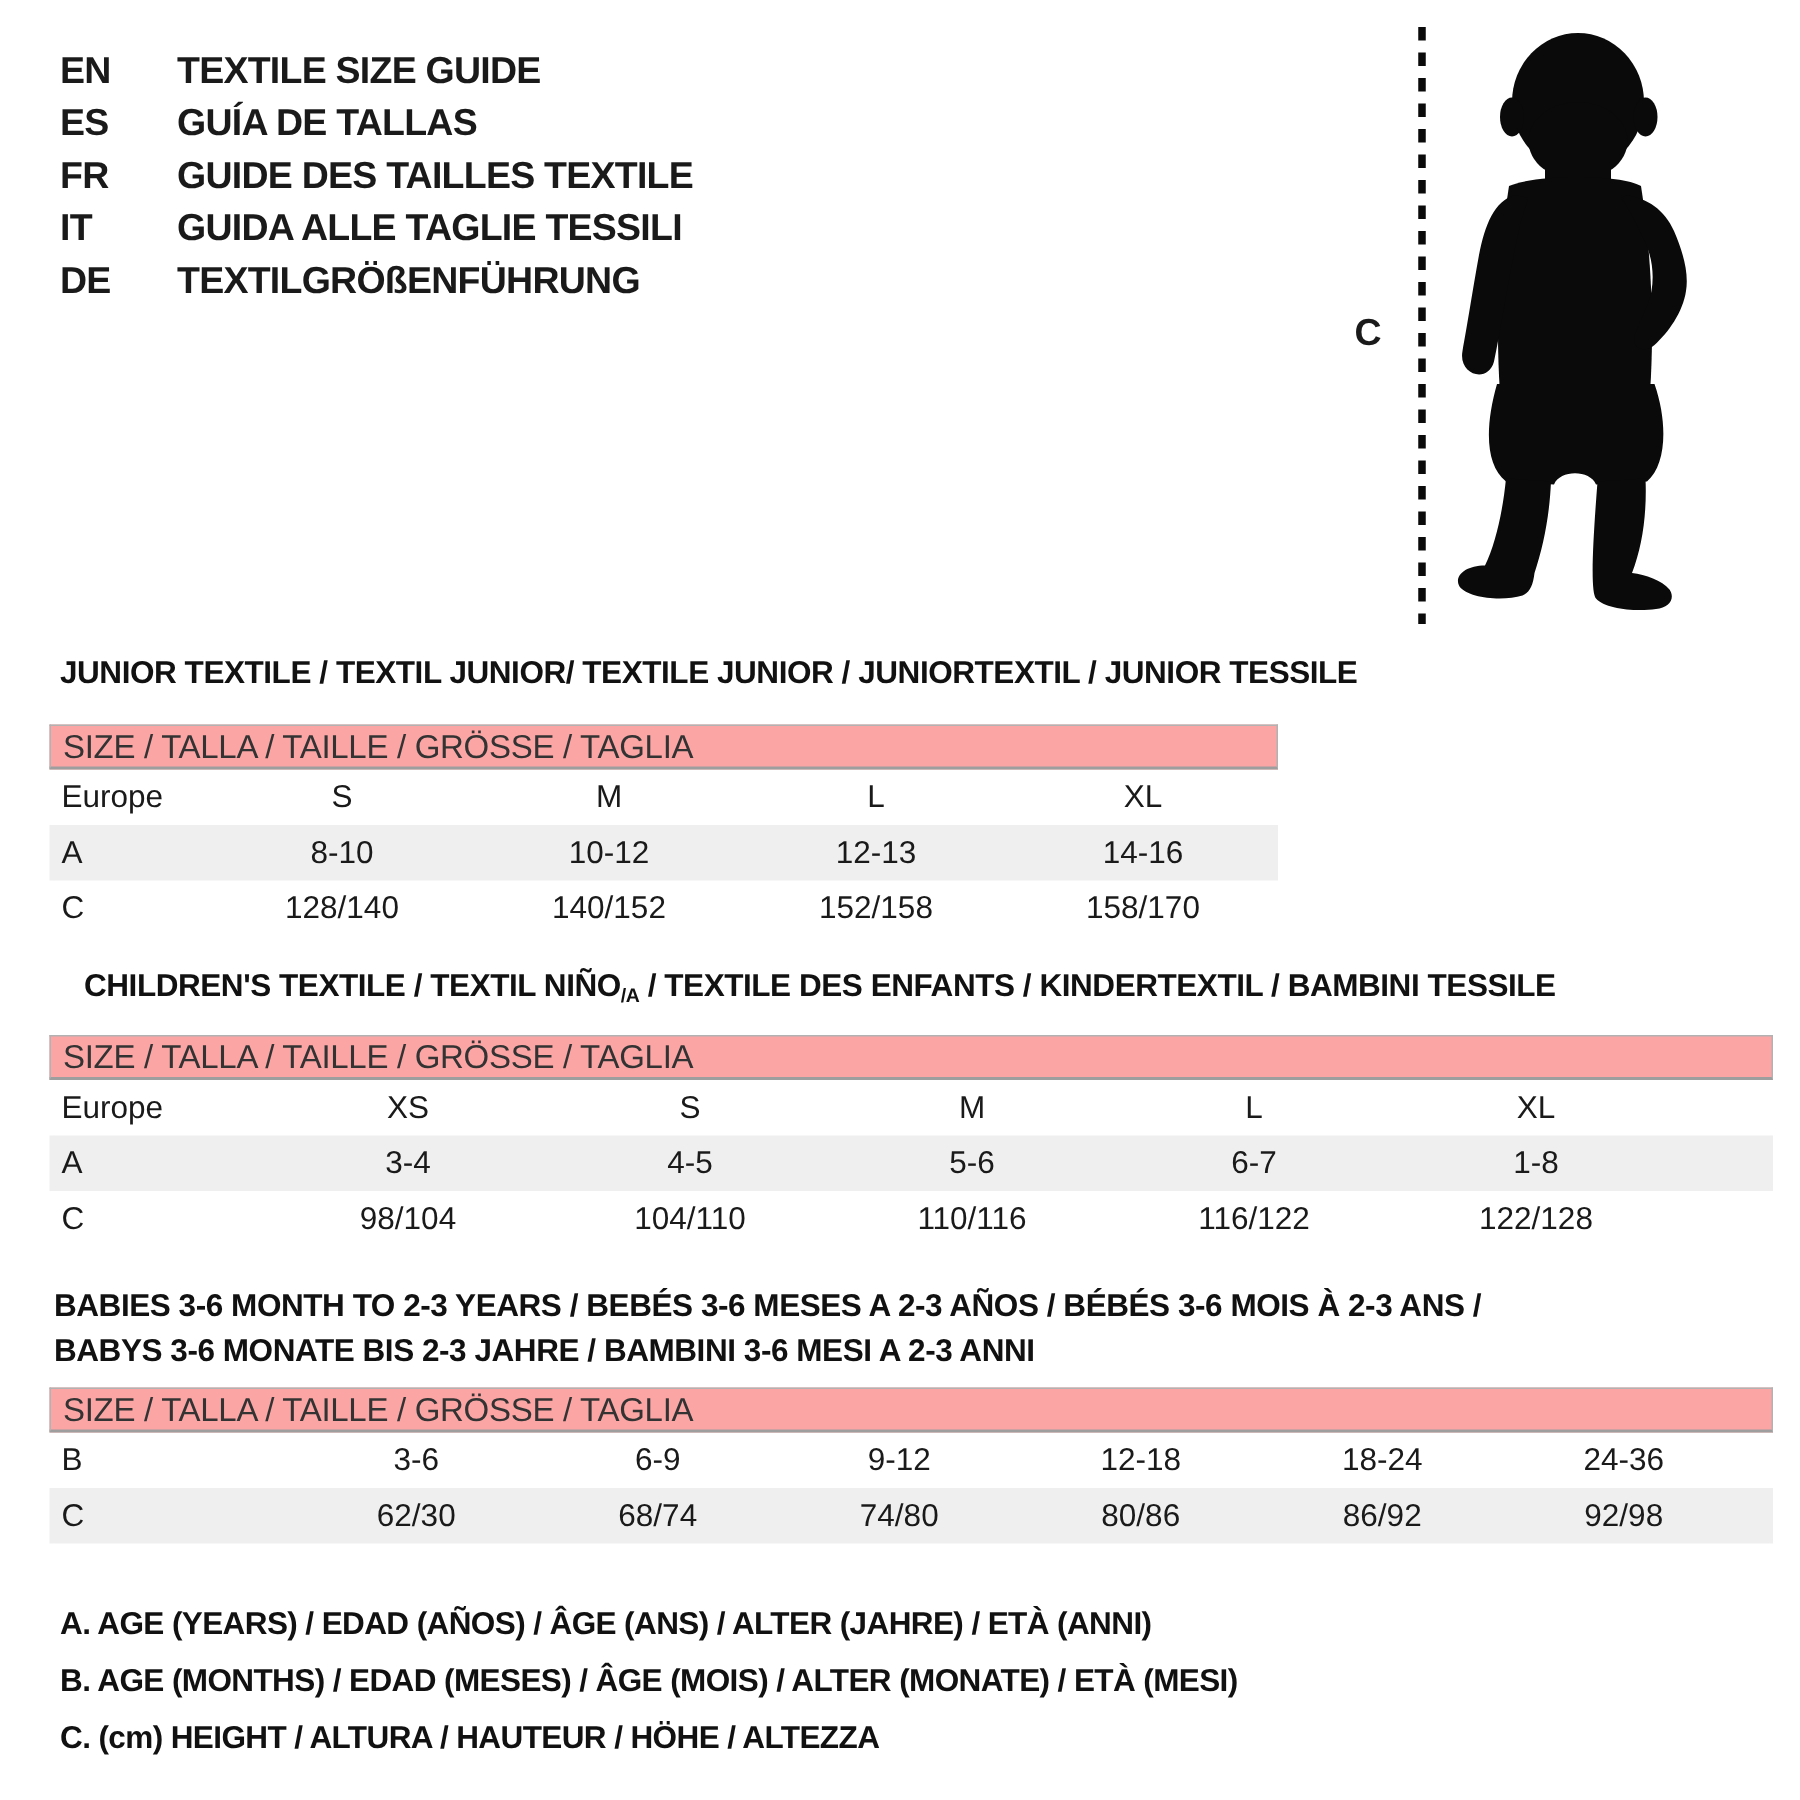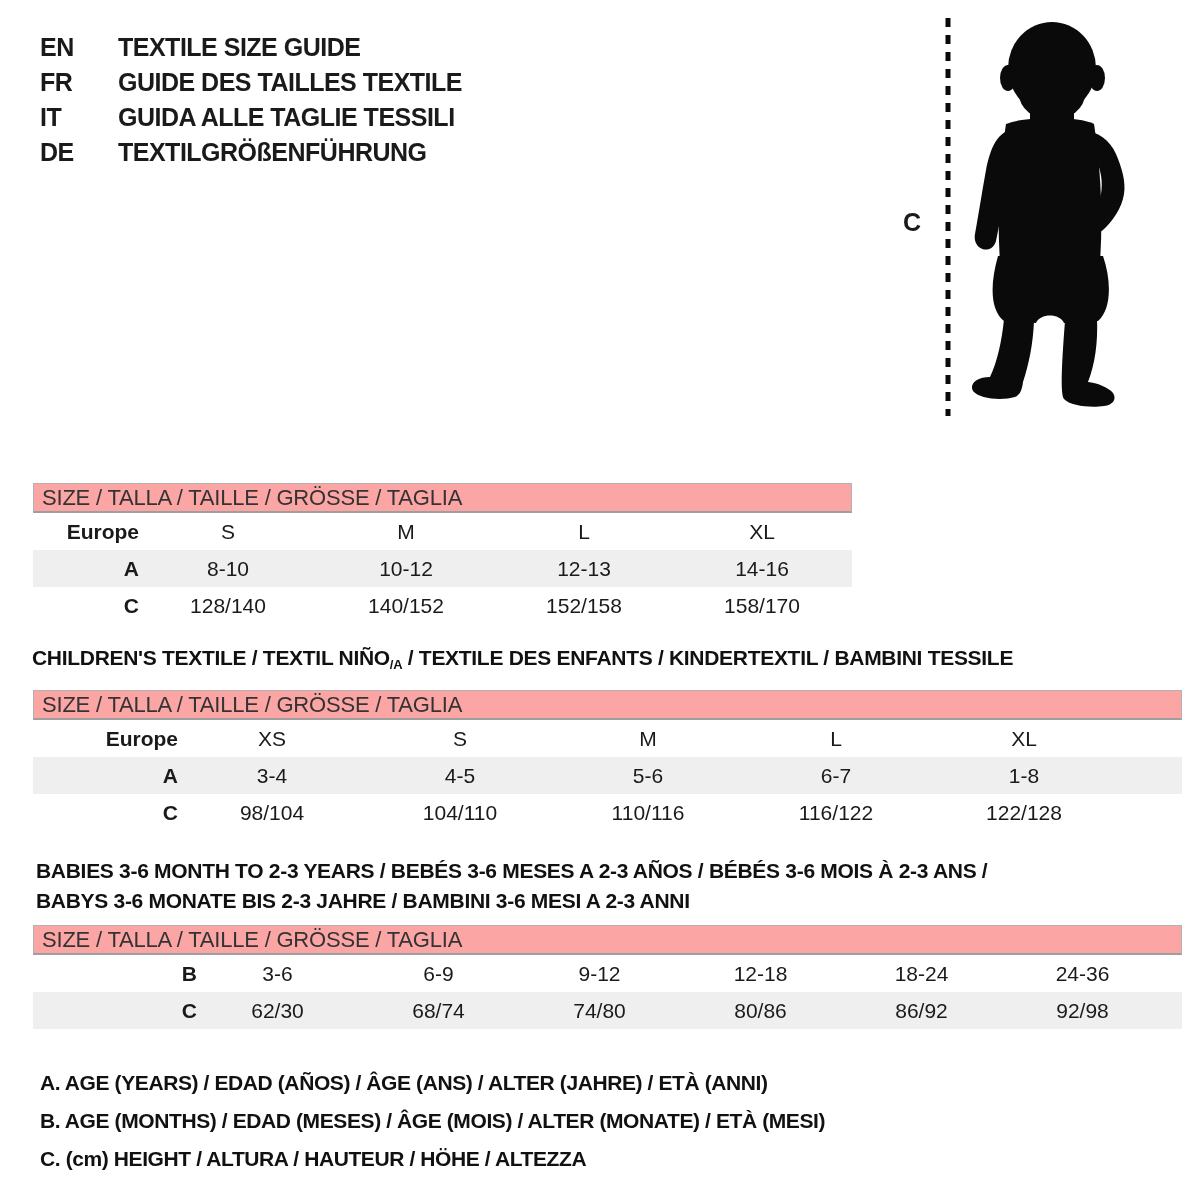--- a/index.html
+++ b/index.html
@@ -16,39 +16,43 @@
   .section-title{font-weight:bold;font-size:21px;letter-spacing:-0.3px;color:#111;
                  white-space:nowrap;line-height:25px;}
   .sub-a{font-size:13px;position:relative;top:4px;font-weight:bold;}
 
   
   .size-bar{height:30px;background:#fca5a5;border:1px solid #b2b2b2;border-bottom:2px solid #9e9e9e;
             box-sizing:border-box;line-height:27px;padding-left:8px;font-size:22px;color:#333;
             letter-spacing:-0.2px;white-space:nowrap;}
   .t-row{display:flex;height:37px;align-items:center;font-size:21px;color:#1a1a1a;}
   .t-row.stripe{background:#efefef;}
-  .t-lab{padding-left:8px;box-sizing:border-box;text-align:right;white-space:nowrap;font-weight:bold;}
+  .t-lab{padding-left:8px;box-sizing:border-box;text-align:left;white-space:nowrap;}
   .t-cell{text-align:center;white-space:nowrap;}
   .junior .t-lab{width:106px;}   .junior .t-cell{width:178px;}
   .children .t-lab{width:145px;} .children .t-cell{width:188px;}
   .babies .t-lab{width:164px;}   .babies .t-cell{width:161px;}
 
   
   .footnote{font-weight:bold;font-size:21px;letter-spacing:-0.4px;line-height:38px;
             white-space:nowrap;color:#111;}
 </style>
 </head>
 <body>
 
 <div id="canvas">
 
   <div class="abs" style="left:40px;top:30px;">
     <div class="lang-row">
       <span class="lang-code">EN</span>
       <span class="lang-label">TEXTILE SIZE GUIDE</span>
+    </div>
+    <div class="lang-row">
+      <span class="lang-code">ES</span>
+      <span class="lang-label">GUÍA DE TALLAS</span>
     </div>
     <div class="lang-row">
       <span class="lang-code">FR</span>
       <span class="lang-label">GUIDE DES TAILLES TEXTILE</span>
     </div>
     <div class="lang-row">
       <span class="lang-code">IT</span>
       <span class="lang-label">GUIDA ALLE TAGLIE TESSILI</span>
     </div>
     <div class="lang-row">
@@ -72,20 +76,21 @@
       <rect x="70" y="84" width="44" height="24"></rect>
       <path d="M46,104 C64,96 120,96 134,104 C141,148 143,198 140,242 L40,242 C37,198 39,148 46,104 Z"></path>
       <path d="M50,110 C36,114 30,130 26,150 C22,172 18,198 15,214 C12,230 32,236 36,221 C40,202 44,176 48,156 C51,140 55,122 59,112 Z"></path>
       <path d="M124,110 C138,112 150,120 156,134 C162,148 166,162 164,174 C162,188 152,202 143,210 C136,216 127,212 130,203 C134,192 139,184 141,174 C143,162 141,150 136,140 C131,129 125,118 121,112 Z"></path>
       <path d="M38,236 C30,264 30,290 44,301 L76,303 C80,293 100,293 104,303 L138,301 C151,290 152,262 143,236 Z"></path>
       <path d="M44,299 L74,301 C73,324 69,344 63,362 C62,370 60,375 55,377 C42,381 19,379 13,371 C9,364 17,357 30,357 C37,343 42,320 44,299 Z"></path>
       <path d="M105,301 L137,299 C138,322 135,344 128,362 C137,363 148,367 153,373 C157,379 153,385 144,386 C131,388 110,386 104,379 C100,374 102,340 105,301 Z"></path>
     </g>
   </svg>
 
+  <div class="abs section-title" style="left:40px;top:436px;">JUNIOR TEXTILE / TEXTIL JUNIOR/ TEXTILE JUNIOR / JUNIORTEXTIL / JUNIOR TESSILE</div>
 
   <div class="abs junior" style="left:33px;top:483px;width:819px;">
     <div class="size-bar">SIZE / TALLA / TAILLE / GRÖSSE / TAGLIA</div>
     <div class="t-row">
       <div class="t-lab">Europe</div>
       <div class="t-cell">S</div>
       <div class="t-cell">M</div>
       <div class="t-cell">L</div>
       <div class="t-cell">XL</div>
     </div>
@@ -98,21 +103,21 @@
     </div>
     <div class="t-row">
       <div class="t-lab">C</div>
       <div class="t-cell">128/140</div>
       <div class="t-cell">140/152</div>
       <div class="t-cell">152/158</div>
       <div class="t-cell">158/170</div>
     </div>
   </div>
 
-  <div class="abs section-title" style="left:32px;top:645px;">
+  <div class="abs section-title" style="left:56px;top:645px;">
     <span>CHILDREN'S TEXTILE / TEXTIL NIÑO</span><span class="sub-a">/A</span><span> / TEXTILE DES ENFANTS / KINDERTEXTIL / BAMBINI TESSILE</span>
   </div>
 
   <div class="abs children" style="left:33px;top:690px;width:1149px;">
     <div class="size-bar">SIZE / TALLA / TAILLE / GRÖSSE / TAGLIA</div>
     <div class="t-row">
       <div class="t-lab">Europe</div>
       <div class="t-cell">XS</div>
       <div class="t-cell">S</div>
       <div class="t-cell">M</div>

